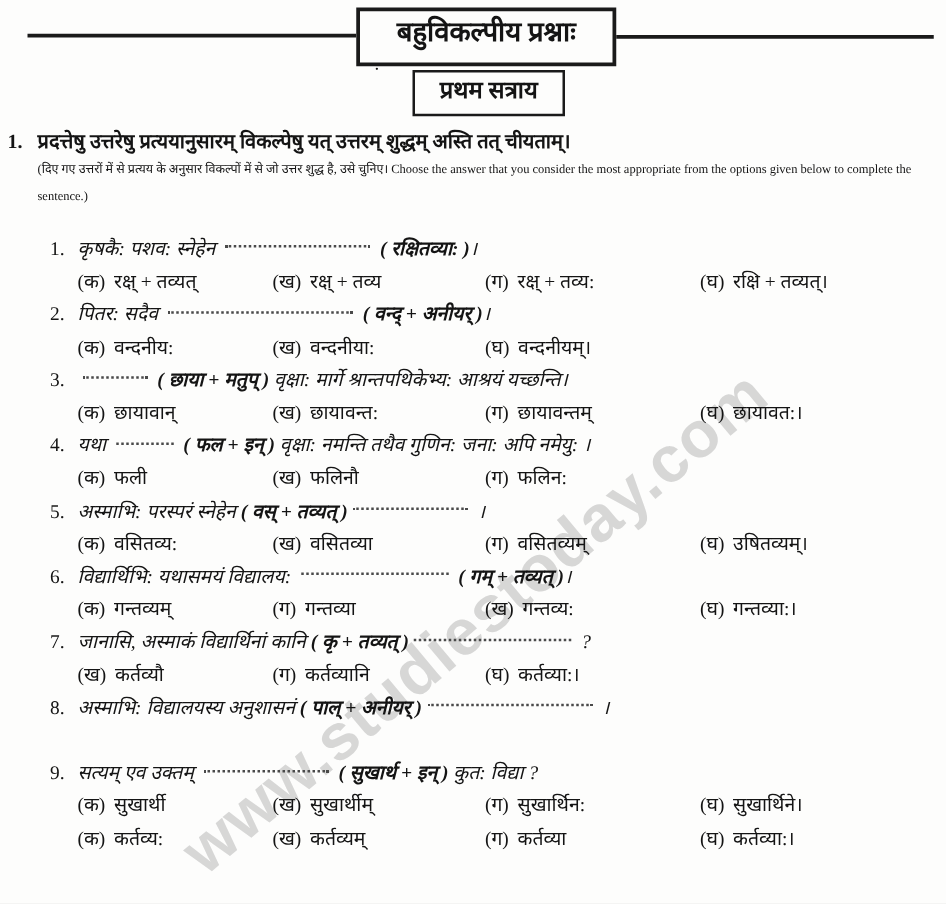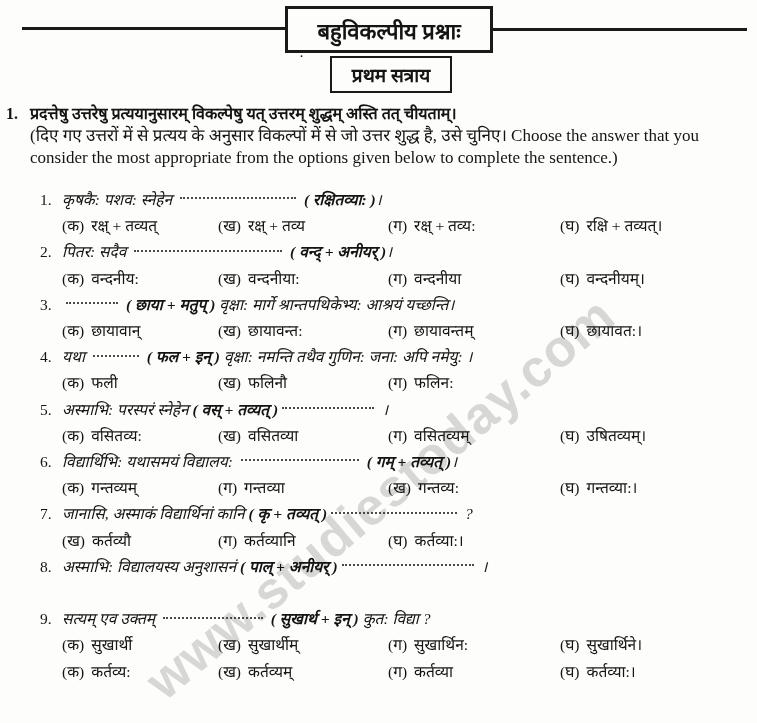--- a/index.html
+++ b/index.html
@@ -17,31 +17,31 @@
     font-size:52px; font-weight:bold; letter-spacing:1px;
     color:rgba(168,168,168,0.45); white-space:nowrap; z-index:0;
     pointer-events:none;
   }
   
   .hrule { position:absolute; border-top:3px solid #1a1a1a; z-index:1; }
   #rule-left  { left:22px;  top:27px; width:263px; }
   #rule-right { left:487px; top:28px; width:260px; }
   .title-box {
     position:absolute; z-index:1; border:3px solid #1a1a1a;
-    display:flex; align-items:center; justify-content:center;
+    display:flex; align-items:flex-start; justify-content:center;
     font-weight:bold; background:#fdfdfc;
   }
   #box1 { left:285px; top:6px;  width:202px; height:41px; font-size:22px; }
   #box2 { left:330px; top:56px; width:118px; height:33px; font-size:19px; border-width:2px; }
   .ink-speck { position:absolute; left:299px; top:48px; font-size:15px; z-index:1; }
   
   .intro { position:absolute; left:6px; top:102px; width:747px; z-index:1; }
   .intro-main { display:flex; font-weight:bold; font-size:16px; line-height:23px; }
   .intro-num { width:24px; flex-shrink:0; }
-  .intro-expl { margin-left:24px; width:714px; font-size:17px; line-height:21.5px; }
+  .intro-expl { margin-left:24px; width:714px; font-size:10px; line-height:21.5px; }
   
   .questions { position:absolute; left:40px; top:187px; width:714px; z-index:1; }
   .question { height:52.4px; }
   .q-line { display:flex; font-size:15.5px; line-height:26.2px; }
   .q-num { width:22px; flex-shrink:0; }
   .q-body { flex:1; white-space:nowrap;font-style:italic; }
   .hint { font-weight:bold; }
   .blank {
     display:inline-block; height:0; border-top:2px dotted #4a4a4a;
     vertical-align:middle; margin:0 4px; position:relative; top:-3px;
@@ -95,21 +95,20 @@
         </div>
       </div>
       <div class="question">
         <div class="q-line">
           <span class="q-num">2.</span>
           <span class="q-body"><span class="seg">पितर: सदैव </span><span class="blank" style="width: 148px;"></span><span class="hint"> ( वन्द् + अनीयर् )</span><span class="seg">।</span></span>
         </div>
         <div class="q-options">
           <span class="option"><span class="opt-label">(क)</span><span class="opt-text">वन्दनीय:</span></span>
           <span class="option"><span class="opt-label">(ख)</span><span class="opt-text">वन्दनीया:</span></span>
-          <span class="option"><span class="opt-label">(ग)</span><span class="opt-text">वन्दनीया</span></span>
           <span class="option"><span class="opt-label">(घ)</span><span class="opt-text">वन्दनीयम्।</span></span>
         </div>
       </div>
       <div class="question">
         <div class="q-line">
           <span class="q-num">3.</span>
           <span class="q-body"><span class="blank" style="width: 52px;"></span><span class="hint"> ( छाया + मतुप् )</span><span class="seg"> वृक्षा: मार्गे श्रान्तपथिकेभ्य: आश्रयं यच्छन्ति।</span></span>
         </div>
         <div class="q-options">
           <span class="option"><span class="opt-label">(क)</span><span class="opt-text">छायावान्</span></span>

